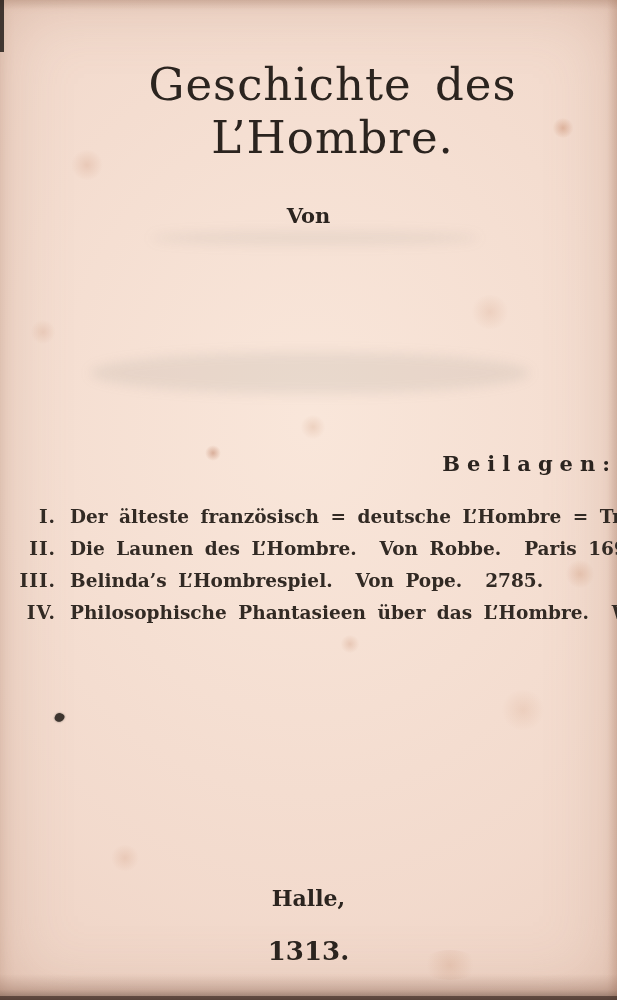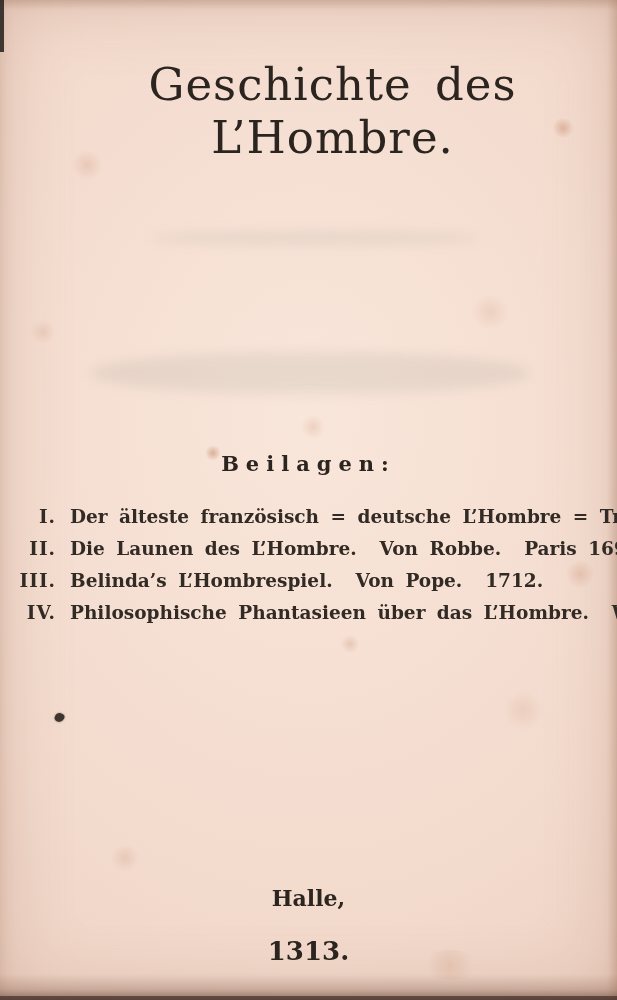--- a/index.html
+++ b/index.html
@@ -79,20 +79,21 @@
     top: 272px;
     font-size: 33px;
     font-weight: bold;
     word-spacing: 6px;
   }
   .beilagen-heading {
     top: 451px;
     font-size: 21px;
     font-weight: bold;
     letter-spacing: 7px;
+    text-align: right;
   }
   .beilagen-list {
     position: absolute; top: 506px; left: 0; width: 100%;
   }
   .beilagen-row {
     display: flex;
     align-items: baseline;
     margin-bottom: 11px;
     font-size: 18.5px;
     font-weight: bold;
@@ -131,36 +132,37 @@
   <div class="fox f6"></div>
   <div class="fox f7"></div>
   <div class="fox f8"></div>
   <div class="fox f9"></div>
   <div class="fox f10"></div>
   <div class="fox f11"></div>
   <div class="ink-speck"></div>
 
   <div class="tcenter title">Geschichte des L’Hombre.</div>
 
+  <div class="tcenter byline">Von</div>
 
 
   <div class="tcenter beilagen-heading">Beilagen:</div>
 
   <div class="beilagen-list">
     <div class="beilagen-row">
       <span class="beilagen-numeral">I.</span>
       <span class="beilagen-text">Der älteste französisch = deutsche L’Hombre = Tractat.</span>
     </div>
     <div class="beilagen-row">
       <span class="beilagen-numeral">II.</span>
       <span class="beilagen-text">Die Launen des L’Hombre.  Von Robbe.  Paris 1699.</span>
     </div>
     <div class="beilagen-row">
       <span class="beilagen-numeral">III.</span>
-      <span class="beilagen-text">Belinda’s L’Hombrespiel.  Von Pope.  1712.</span>
+      <span class="beilagen-text">Belinda’s L’Hombrespiel.  Von Pope.  2785.</span>
     </div>
     <div class="beilagen-row">
       <span class="beilagen-numeral">IV.</span>
       <span class="beilagen-text">Philosophische Phantasieen über das L’Hombre.  Weimar 1788.</span>
     </div>
   </div>
 
   <div class="tcenter imprint-place">Halle,</div>
   <div class="tcenter imprint-year">1313.</div>
 

